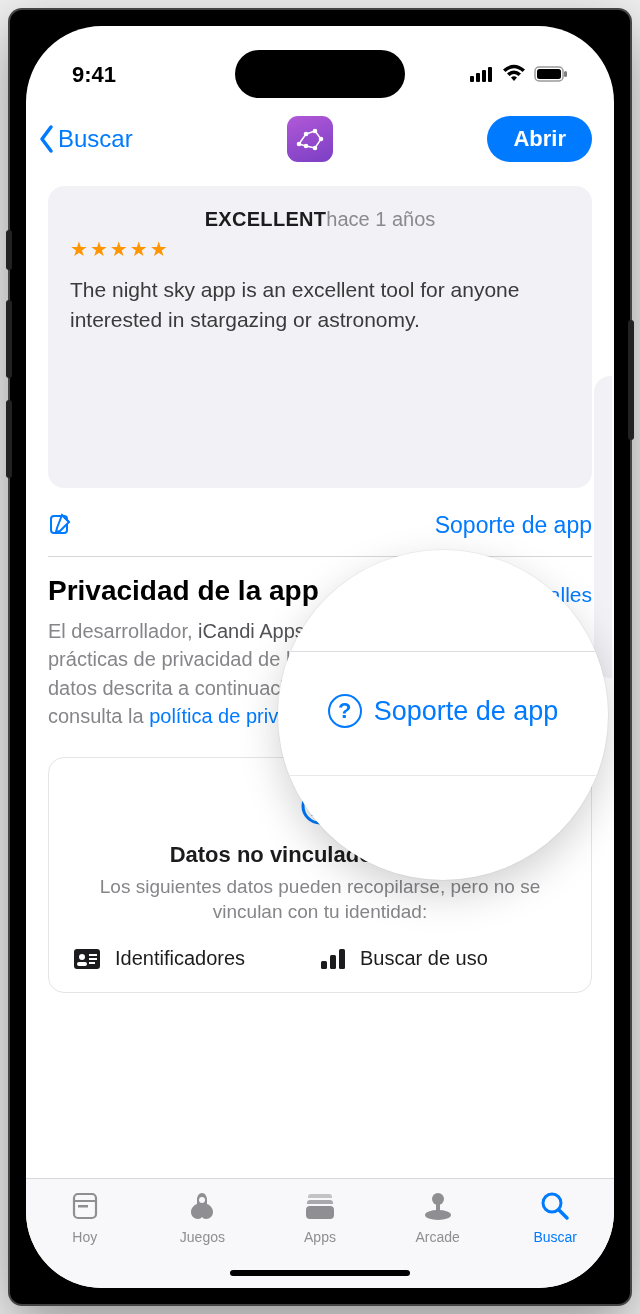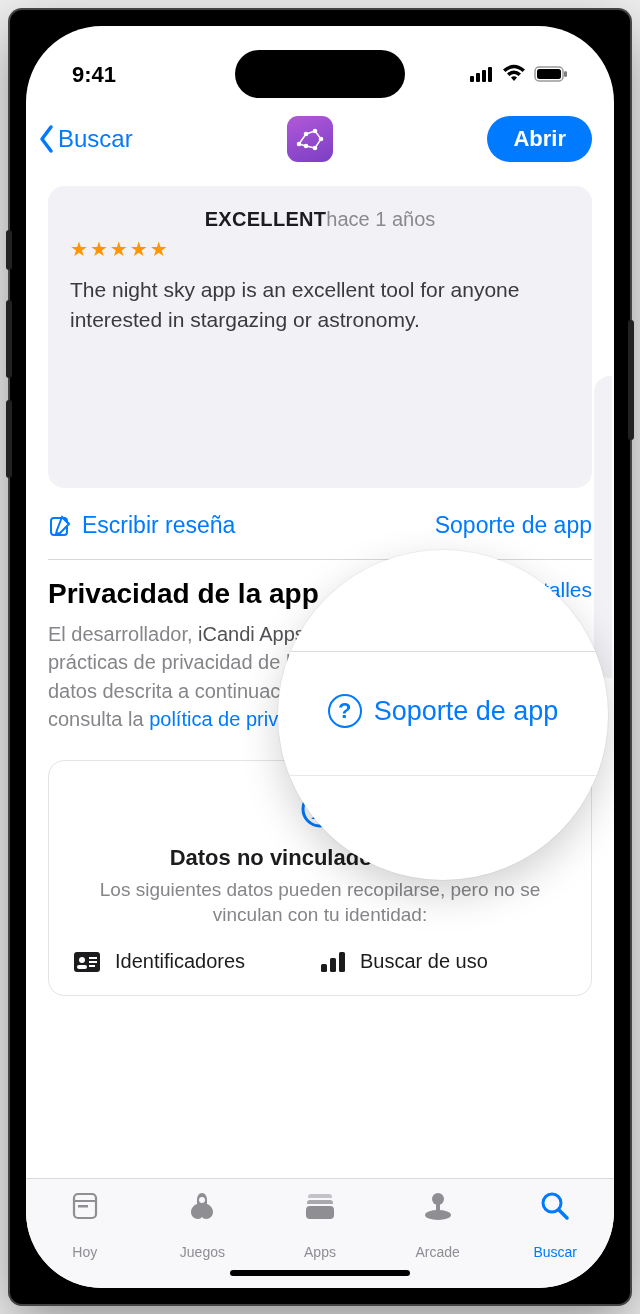--- a/index.html
+++ b/index.html
@@ -122,21 +122,21 @@
       color: #007aff; font-size: 23px;
     }
     .compose-icon { width: 24px; height: 24px; stroke: #007aff; stroke-width: 2; fill: none; }
     .support-ghost {
       position: absolute; right: 22px; top: 24px;
       display: flex; align-items: center; gap: 10px;
       color: #007aff; font-size: 23px;
     }
     .divider { height: 1px; background: #d8d8dc; margin: 0 22px; }
     .priv-section { padding: 18px 22px 0; }
-    .priv-head { display: flex; justify-content: space-between; align-items: flex-start; }
+    .priv-head { display: flex; justify-content: space-between; align-items: flex-end; }
     .priv-title { font-size: 28px; font-weight: 700; color: #000; }
     .priv-link { color: #007aff; font-size: 21px; }
     .priv-body { margin-top: 10px; font-size: 20px; color: #86868a; line-height: 1.42; }
     .priv-body .dev { color: #525256; font-weight: 500; }
     .priv-body a { color: #007aff; text-decoration: none; }
     .priv-card {
       margin: 26px 22px 0;
       border: 1px solid #e4e4e8;
       border-radius: 16px;
       padding: 26px 24px 6px;
@@ -149,21 +149,21 @@
     .tab-bar {
       height: 110px;
       border-top: 1px solid #d8d8dc;
       background: rgba(248,248,250,0.94);
       display: flex;
       padding-top: 10px;
     }
     .tab {
       flex: 1;
       display: flex; flex-direction: column; align-items: center;
-      gap: 21px;
+      gap: 6px;
       color: #8e8e93;
       font-size: 14px;
       font-weight: 500;
     }
     .tab.active { color: #007aff; }
     .tab-icon { height: 34px; display: flex; align-items: center; justify-content: center; }
     .home-ind {
       position: absolute;
       bottom: 12px; left: 50%;
       transform: translateX(-50%);
@@ -273,21 +273,20 @@
         <div class="review-body">The night sky app is an excellent tool for anyone interested in stargazing or astronomy.</div>
       </div>
 
       <div class="action-row">
         <div class="action-btn">
           <svg class="compose-icon" viewBox="0 0 24 24">
             <rect x="3" y="4" width="16" height="17" rx="3"></rect>
               <path d="M14 3 L21 10 L12 19 L8 20 L9 16 Z" fill="#fff"></path>
             <path d="M14 3 L21 10"></path>
           </svg>
-          <span>Escribir reseña</span>
         </div>
         <div class="support-ghost">
           <span>Soporte de app</span>
         </div>
       </div>
 
       <div class="divider"></div>
 
       <div class="priv-section">
         <div class="priv-head">

